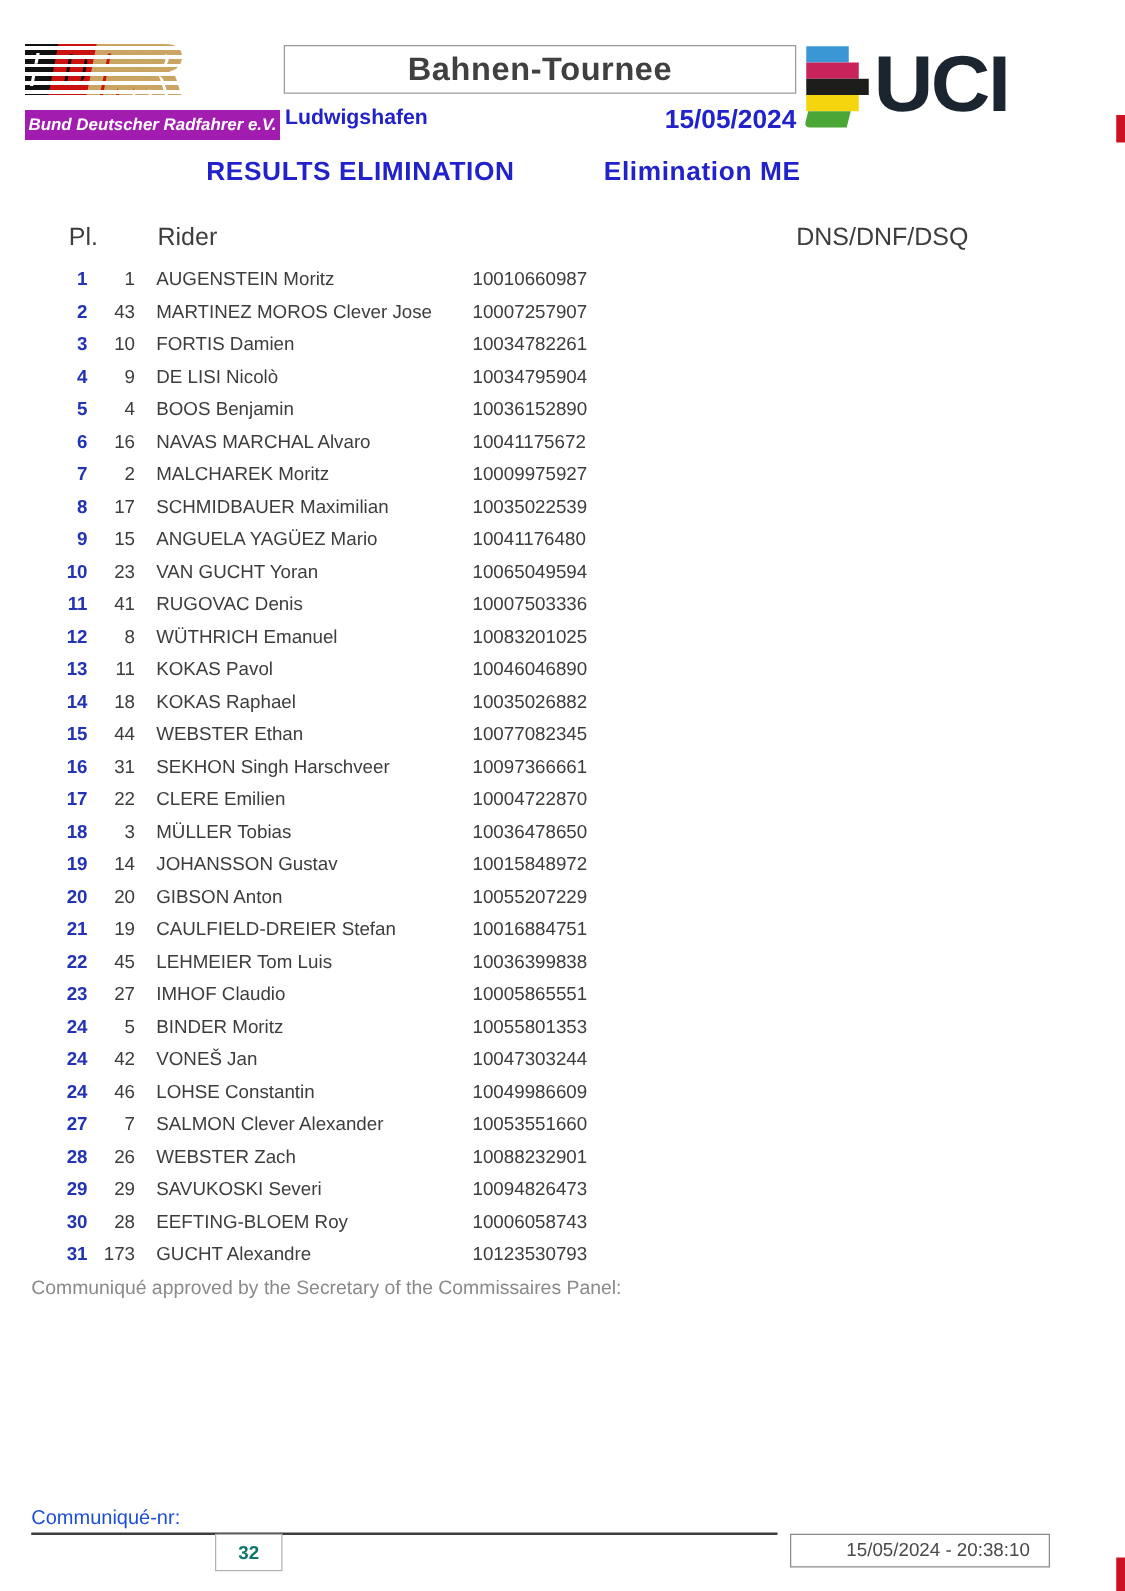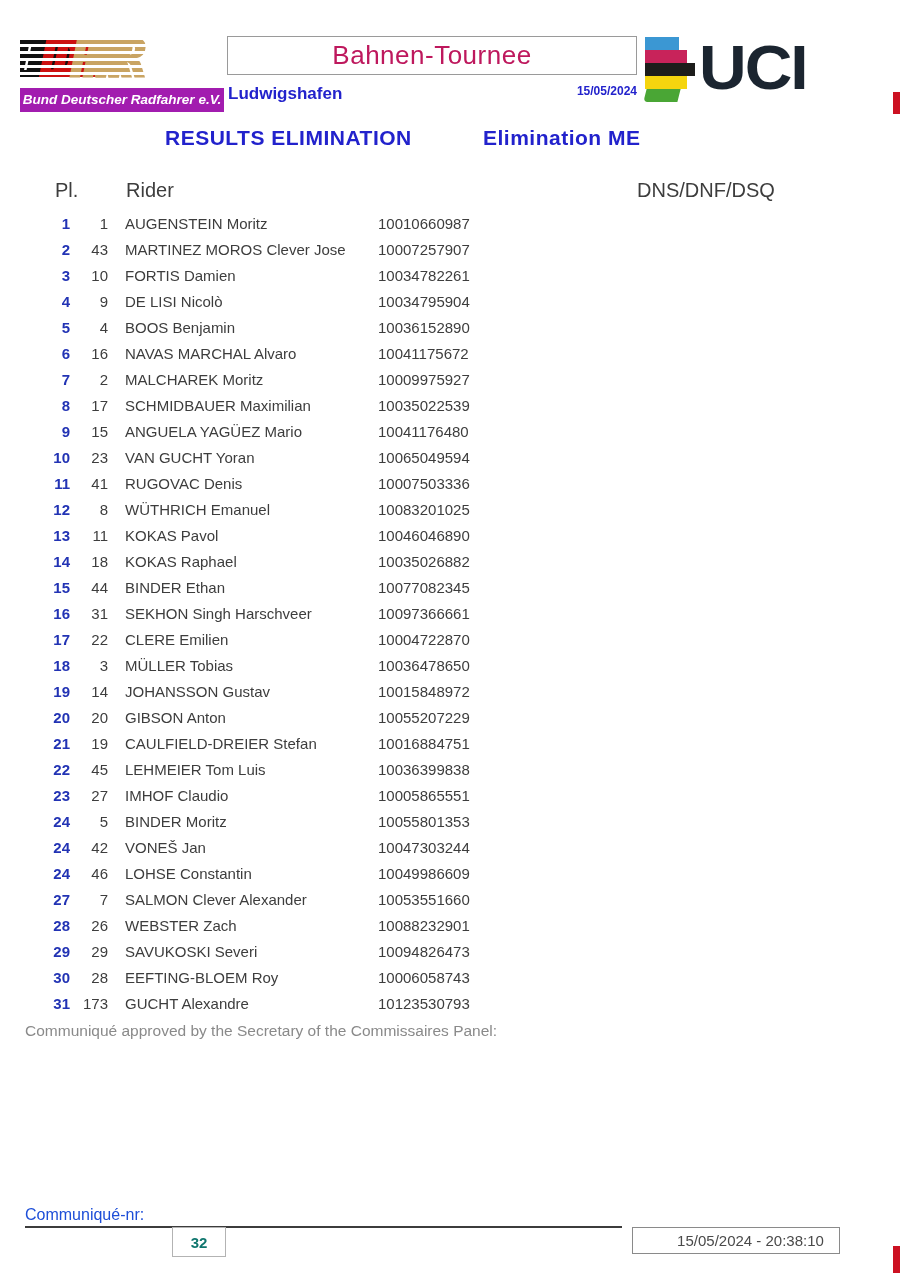--- a/index.html
+++ b/index.html
@@ -18,24 +18,24 @@
       background:repeating-linear-gradient(to bottom,transparent 0 4px,#ffffff 4px 7px);
       pointer-events:none;}
   .bdr-caption{position:absolute;left:0;top:62px;width:204px;height:24px;background:#a21caf;
       color:#ffffff;font-style:italic;font-weight:700;font-size:13.5px;line-height:24px;
       text-align:center;white-space:nowrap;}
 
   
   .event-box{position:absolute;left:227px;top:36px;width:410px;height:39px;
       border:1px solid #9a9a9a;box-sizing:border-box;display:flex;
       align-items:center;justify-content:center;}
-  .event-title{font-size:26px;font-weight:400;color:#be185d;letter-spacing:0.5px;}
+  .event-title{font-size:26px;font-weight:700;color:#404040;letter-spacing:0.5px;}
   .loc{position:absolute;left:228px;top:84px;font-size:17px;font-weight:700;color:#2222cc;}
   .hdate{position:absolute;left:437px;top:84px;width:200px;text-align:right;
-      font-size:12px;font-weight:700;color:#2222cc;}
+      font-size:21px;font-weight:700;color:#2222cc;}
 
   
   .uci{position:absolute;left:645px;top:31px;display:flex;align-items:flex-start;}
   .uci-stripes{display:flex;flex-direction:column;margin-top:6px;}
   .uci-stripe{height:13px;}
   .uci-stripe:nth-child(1){width:34px;}
   .uci-stripe:nth-child(2){width:42px;}
   .uci-stripe:nth-child(3){width:50px;}
   .uci-stripe:nth-child(4){width:42px;}
   .uci-stripe:nth-child(5){width:34px;transform:skewX(-14deg);border-radius:0 0 0 4px;}
@@ -200,21 +200,21 @@
       </div>
       <div class="trow">
         <span class="cell c-place">14</span>
         <span class="cell c-bib">18</span>
         <span class="cell c-name">KOKAS Raphael</span>
         <span class="cell c-id">10035026882</span>
       </div>
       <div class="trow">
         <span class="cell c-place">15</span>
         <span class="cell c-bib">44</span>
-        <span class="cell c-name">BINDER Ethan</span>
+        <span class="cell c-name">WEBSTER Ethan</span>
         <span class="cell c-id">10077082345</span>
       </div>
       <div class="trow">
         <span class="cell c-place">16</span>
         <span class="cell c-bib">31</span>
         <span class="cell c-name">SEKHON Singh Harschveer</span>
         <span class="cell c-id">10097366661</span>
       </div>
       <div class="trow">
         <span class="cell c-place">17</span>

